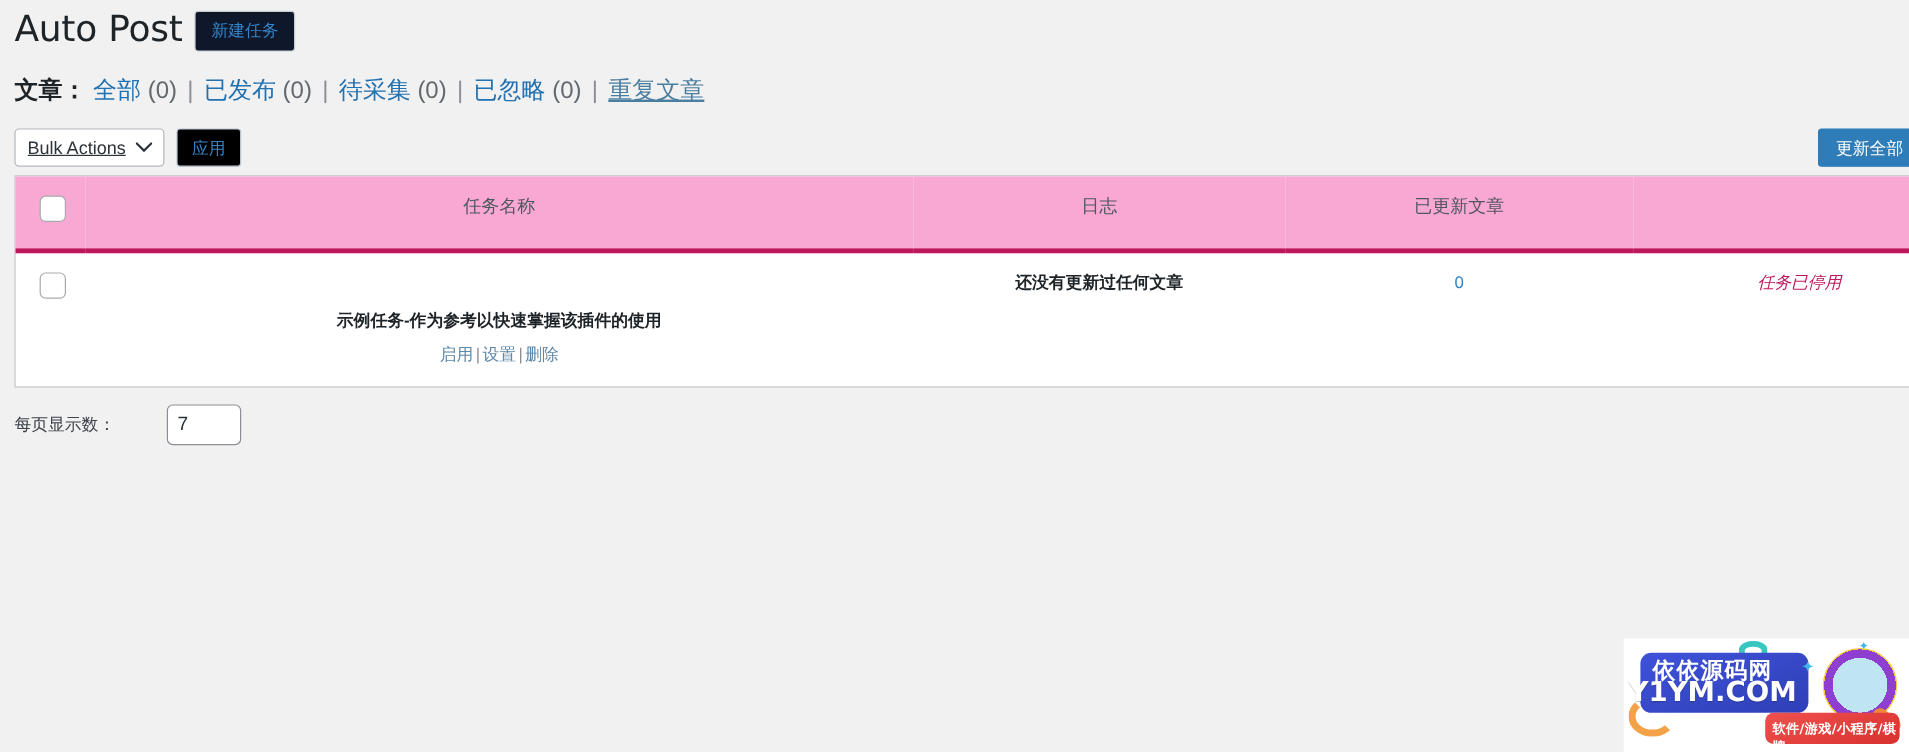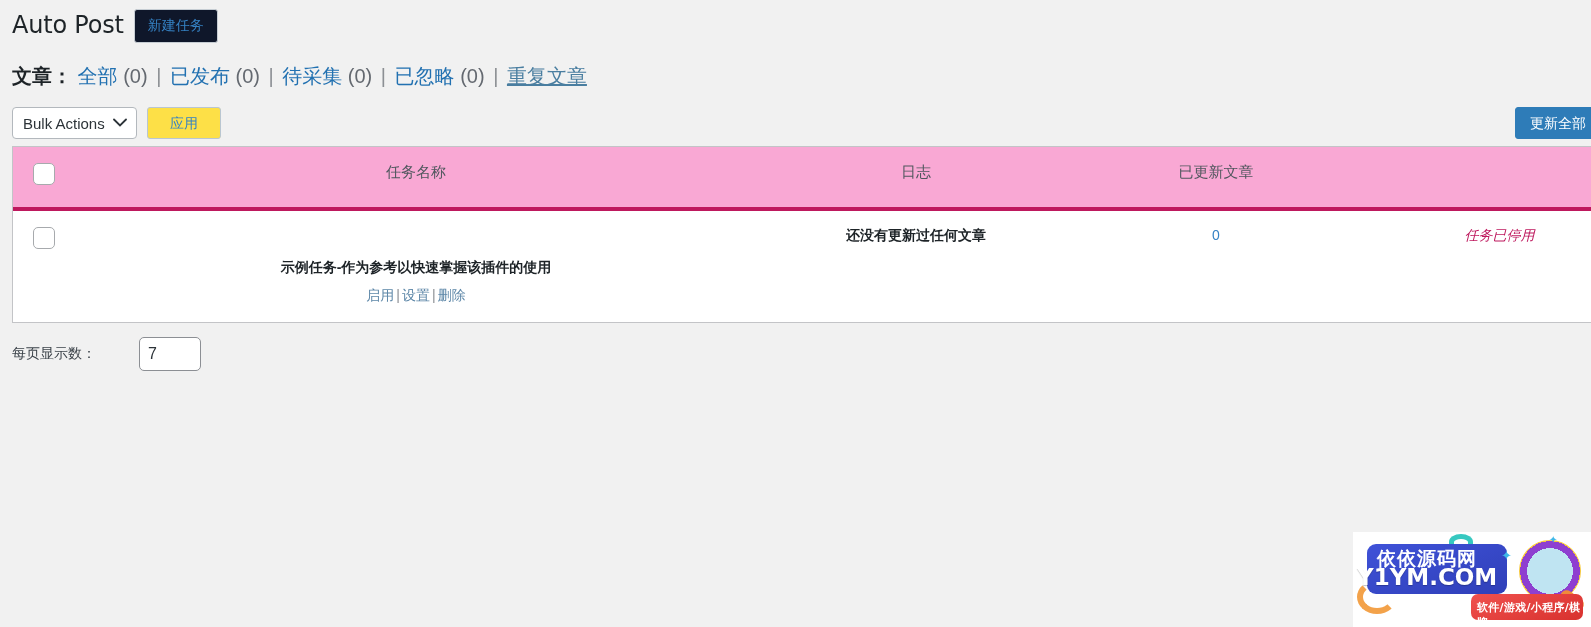--- a/index.html
+++ b/index.html
@@ -19,21 +19,21 @@
   }
 
   
   .page-header {
     display: flex;
     align-items: center;
     padding: 4px 0 0 12px;
     height: 46px;
   }
   .page-title {
-    font-size: 24px;
+    font-size: 30px;
     font-weight: 400;
     line-height: 1.25;
     color: #1d2327;
     margin: 0;
     padding: 0 10px 0 0;
     font-family: "DejaVu Sans", "Liberation Sans", sans-serif;
     letter-spacing: -0.2px;
   }
   .page-title-action {
     display: inline-block;
@@ -97,41 +97,42 @@
     height: 32px;
     padding: 0 30px 0 10px;
     font-size: 15px;
     font-family: "Liberation Sans", sans-serif;
     color: #2c3338;
     background: #fff;
     border: 1px solid #b3b8bd;
     border-radius: 4px;
     cursor: pointer;
     position: relative;
+    text-decoration: underline;
   }
   .bulk-wrap { position: relative; display: inline-block; }
   .bulk-wrap .chev {
     position: absolute;
     right: 10px;
     top: 50%;
     transform: translateY(-50%);
     pointer-events: none;
     color: #3c434a;
     font-size: 12px;
     line-height: 1;
   }
   .btn-apply {
     display: inline-block;
     margin-left: 10px;
-    padding: 0 22px;
+    padding: 0 12px;
     height: 32px;
     line-height: 30px;
     font-size: 14px;
     color: #3582c4;
-    background: #fde047;
+    background: #000000;
     border: 1px solid #b9c6d1;
     border-radius: 3px;
     cursor: pointer;
   }
   .btn-primary-right {
     position: absolute;
     right: -10px;
     top: 7px;
     padding: 0 14px;
     height: 32px;

